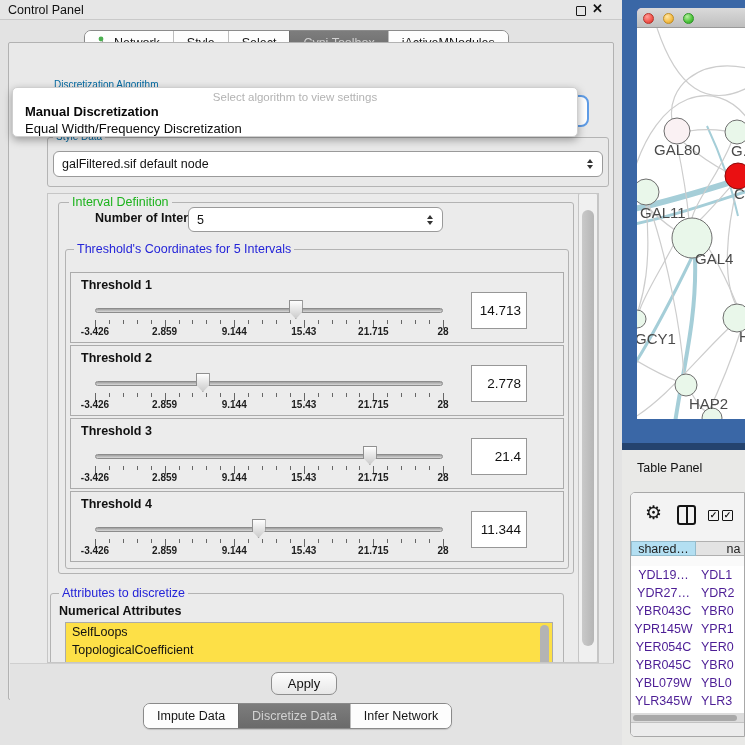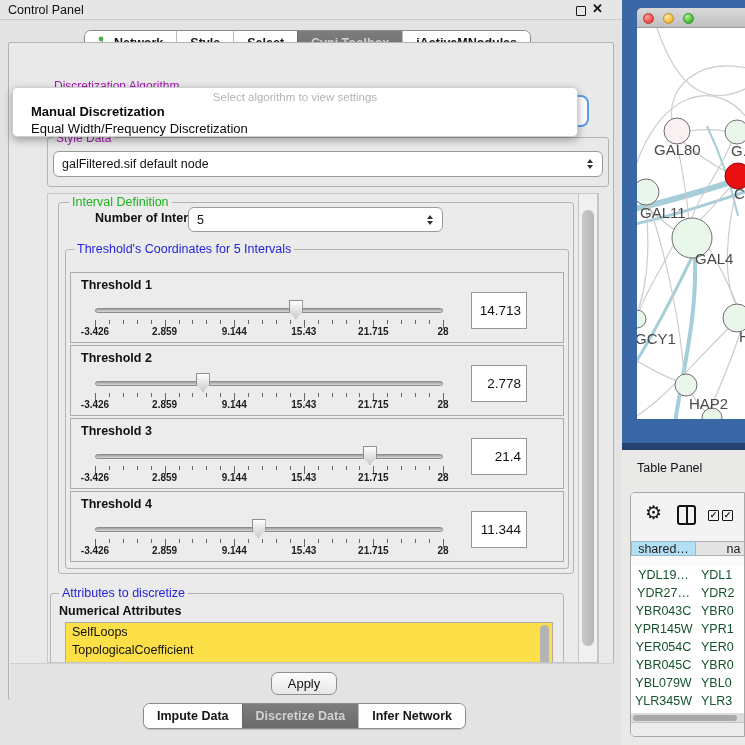--- a/index.html
+++ b/index.html
@@ -8,36 +8,36 @@
   #app { position:relative; width:745px; height:745px; background:#e3e3e3; overflow:hidden; }
   .abs { position:absolute; }
 
   
   #cp-titlebar { left:0; top:0; width:622px; height:20px; background:#e6e6e6; border-bottom:1px solid #c9c9c9; }
   #cp-title { left:8px; top:3px; font-size:12.5px; color:#111; }
   #float-icon { left:576px; top:6px; width:10px; height:10px; border:1.5px solid #1a1a1a; border-radius:1px; }
   #close-icon { left:592px; top:1px; font-size:13px; font-weight:bold; color:#111; }
 
   .segbar { display:flex; height:26px; border:1px solid #8a8a8a; border-radius:7px; background:#fff; overflow:hidden; box-shadow:0 1px 1px rgba(0,0,0,0.15); }
-  .seg { display:flex; align-items:center; gap:5px; padding:0 13px; font-size:12.5px; font-weight:bold; color:#161616; background:#fdfdfd; border-left:1px solid #bdbdbd; white-space:nowrap; cursor:default;justify-content:center; }
+  .seg { display:flex; align-items:center; gap:5px; padding:0 13px; font-size:12.5px; font-weight:normal; color:#161616; background:#fdfdfd; border-left:1px solid #bdbdbd; white-space:nowrap; cursor:default;justify-content:center; }
   .seg:first-child { border-left:none; }
   .seg.sel { background:linear-gradient(#7d7d7d,#6a6a6a); color:#d2d2d2; border-left-color:#6a6a6a; }
   #top-tabs { left:84px; top:30px; }
   #bottom-tabs { left:143px; top:703px; }
 
   #outer-panel { left:8px; top:42px; width:606px; height:658px; background:#e9e9e9; border:1px solid #b2b2b2; border-radius:2px; }
 
-  .group-title-navy { font-size:12px; color:#a21caf; background:#e9e9e9; padding:0 3px; }
+  .group-title-navy { font-size:10px; color:#0369a1; background:#e9e9e9; padding:0 3px; }
   #algo-label { left:42px; top:36px; }
   #algo-combo { left:42px; top:52px; width:538px; height:32px; background:#fff; border:2.5px solid #5f9ce6; border-radius:8px; }
 
   
   #popup { left:12px; top:87px; width:566px; height:50px; background:#fff; border:1px solid #cfcfcf; border-radius:5px; box-shadow:0 3px 9px rgba(0,0,0,0.35); z-index:30; overflow:hidden; }
   #popup-placeholder { width:100%; text-align:center; margin-top:3px; font-size:11.5px; color:#b3b3b3; }
-  .popup-opt { font-size:13px; color:#0a0a0a; padding:1px 18px; line-height:15px; }
+  .popup-opt { font-size:13px; color:#0a0a0a; padding:1px 12px; line-height:15px; }
   .popup-opt.first { font-weight:bold; }
 
   #tabledata-group { left:38px; top:94px; width:562px; height:50px; border:1px solid #b4b4b4; border-radius:3px; }
   #tabledata-label { left:44px; top:88px; }
   .combo { background:#fff; border:1px solid #9a9a9a; border-radius:6px; font-size:12.5px; display:flex; align-items:center; padding:0 8px; color:#111; }
   #tabledata-combo { left:44px; top:108px; width:550px; height:26px; }
   .stepper { position:absolute; right:9px; top:50%; transform:translateY(-50%); display:flex; flex-direction:column; gap:2px; align-items:center; }
   .stepper i { width:0; height:0; border-left:3.5px solid transparent; border-right:3.5px solid transparent; }
   .stepper .up { border-bottom:4.5px solid #333; }
   .stepper .dn { border-top:4.5px solid #333; }
@@ -96,21 +96,21 @@
   #columns-icon i { position:absolute; left:6.5px; top:0; width:2px; height:16px; background:#141414; }
   .chk-icon { position:absolute; top:17px; width:11px; height:11px; border:1.5px solid #141414; border-radius:1px; font-size:9px; line-height:9px; text-align:center; color:#141414; font-weight:bold; }
   #chk1 { left:77px; } #chk2 { left:91px; }
 
   #tbl-header { position:absolute; left:0; top:48px; width:140px; height:25px; }
   .hdr-cell { position:absolute; top:0; height:15px; display:flex; align-items:center; justify-content:center; font-size:12.5px; color:#222; }
   #hdr-c1 { left:0; width:65px; background:#b3dff2; border:1px solid #94bccd; }
   #hdr-c2 { left:65px; width:75px; background:#e3e3e3; border-top:1px solid #b0b0b0; border-bottom:1px solid #b0b0b0; }
   #tbl-rows { position:absolute; left:0; top:73px; width:140px; height:147px; overflow:hidden; background:#fff; }
   .tbl-row { position:relative; width:140px; height:18px; }
-  .cell { position:absolute; top:0; height:18px; font-size:12.5px; line-height:18px; color:#14532d; }
+  .cell { position:absolute; top:0; height:18px; font-size:12.5px; line-height:18px; color:#4c1d95; }
   .cell.c1 { left:0; width:65px; text-align:center; }
   .cell.c2 { left:70px; width:70px; text-align:left; }
   #tbl-hscroll { position:absolute; left:0; top:220px; width:115px; height:9px; background:#dcdcdc; }
   #tbl-hthumb { position:absolute; left:2px; top:1.5px; width:104px; height:6px; background:#a9a9a9; border-radius:3px; }
   #tbl-footer { position:absolute; left:0; top:229px; width:115px; height:16px; background:#ececec; border-top:1px solid #c2c2c2; }
 </style>
 </head>
 <body>
 
 <div id="app">

